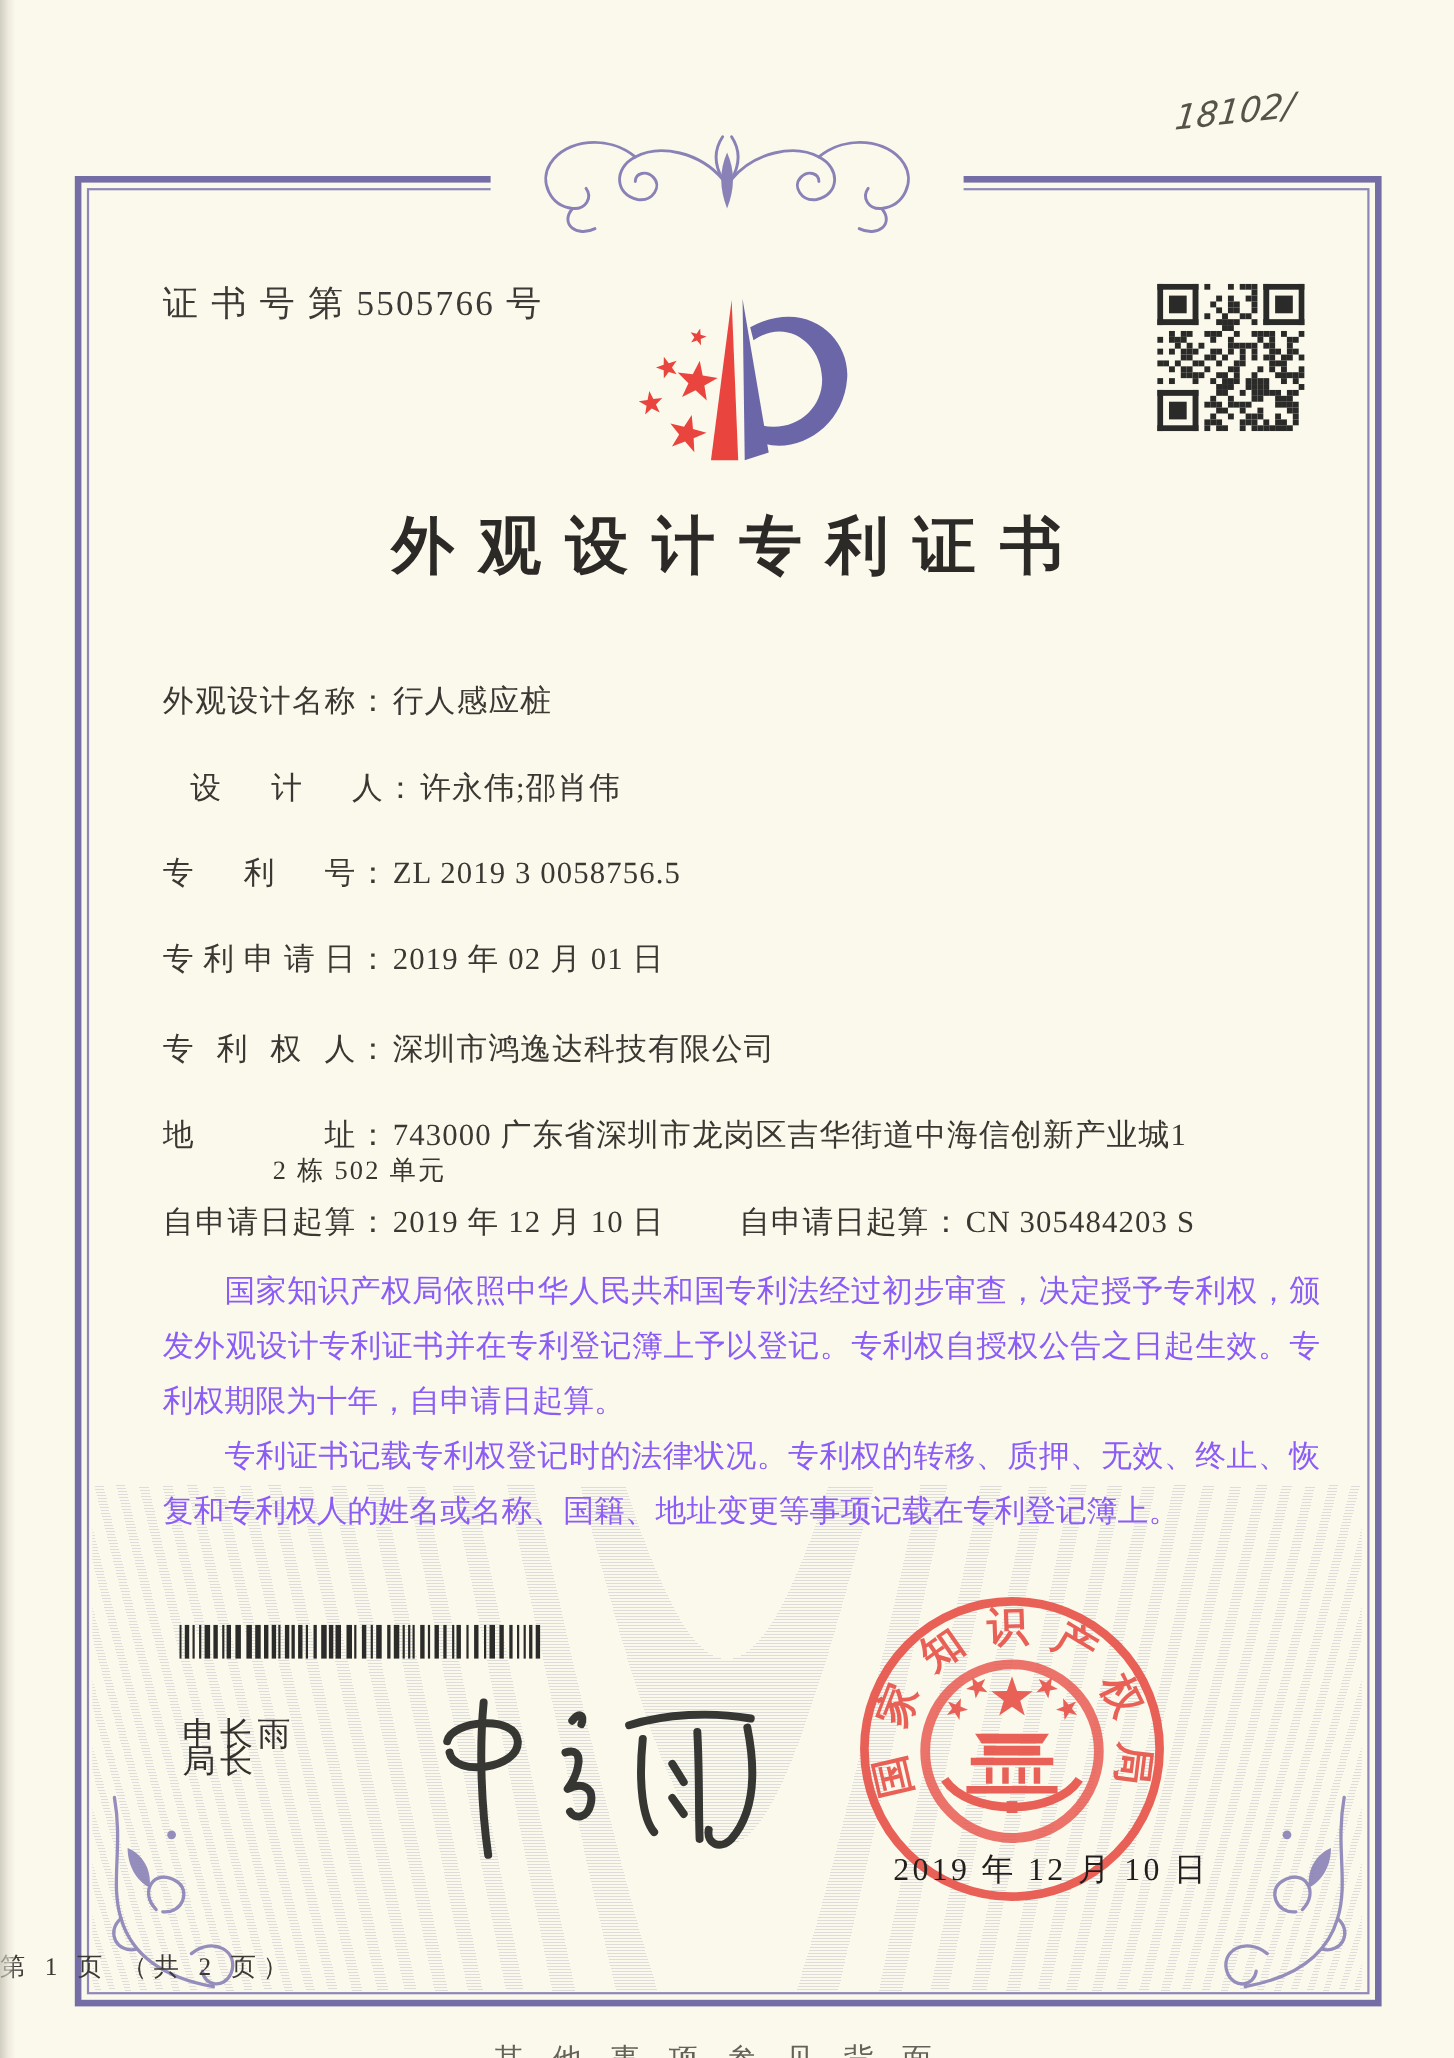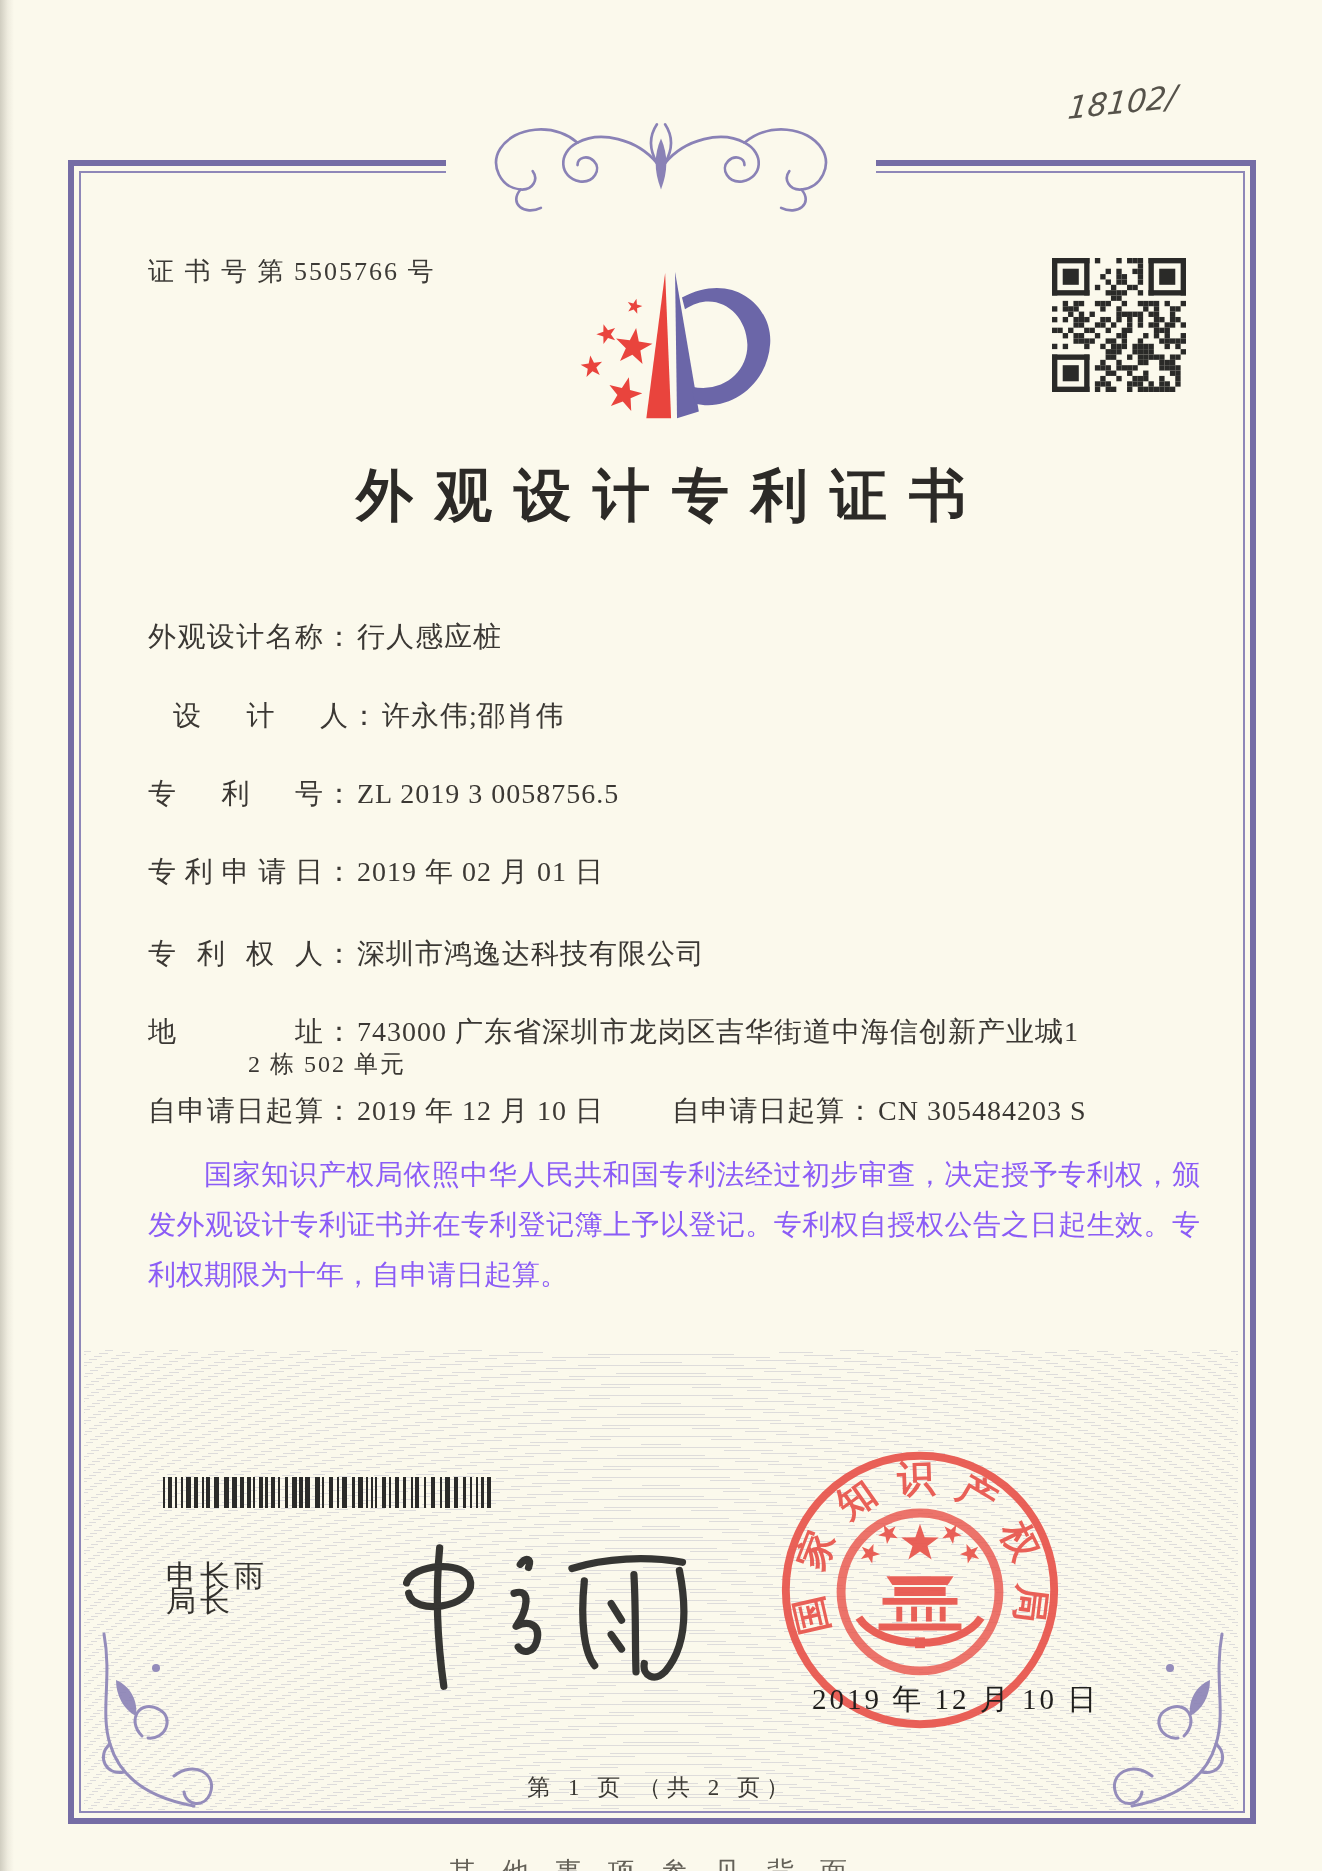--- a/index.html
+++ b/index.html
@@ -20,21 +20,21 @@
       rgba(128,128,166,.24) 0 1.1px, rgba(128,128,166,0) 1.1px 8px);}
   
   .ornament-top{position:absolute;left:50%;transform:translateX(-50%);top:104px;
     width:430px;height:114px;background:#fbf9ec;z-index:3;}
   .corner-ornament{position:absolute;width:200px;height:190px;z-index:2;opacity:.9;}
   .corner-ornament.left{left:86px;top:1628px;}
   .corner-ornament.right{left:1040px;top:1628px;transform:scaleX(-1);}
   
   .handwritten{position:absolute;left:1068px;top:84px;font-size:31px;color:#55524a;
     font-family:"DejaVu Sans",sans-serif;font-style:italic;transform:rotate(-6deg) skewX(-12deg);z-index:4;}
-  .cert-no{position:absolute;left:148px;top:254px;font-size:26px;letter-spacing:2px;color:#3c3a36;z-index:4;}
+  .cert-no{position:absolute;left:148px;top:254px;font-size:32px;letter-spacing:2px;color:#3c3a36;z-index:4;}
   .logo{position:absolute;left:550px;top:244px;width:260px;height:208px;z-index:4;}
   .qr{position:absolute;left:1052px;top:258px;width:134px;height:134px;z-index:4;}
   .title{position:absolute;left:0;top:458px;width:100%;text-align:center;
     font-size:57px;font-weight:700;letter-spacing:22px;text-indent:22px;color:#2c2a27;z-index:4;}
   
   .field{position:absolute;left:148px;font-size:28px;color:#3b3834;z-index:4;white-space:nowrap;}
   .flabel{display:inline-block;width:175px;text-align:justify;text-align-last:justify;vertical-align:top;}
   .colon{display:inline-block;margin:0 4px 0 2px;}
   .fvalue{letter-spacing:1px;text-align:right;}
   .row-1{top:618px;} .row-2{top:697px;margin-left:25px;} .row-3{top:775px;} .row-4{top:853px;}
@@ -46,21 +46,21 @@
   .body-text{position:absolute;left:148px;top:1150px;width:1052px;z-index:4;}
   .body-text p{margin:0;font-size:28px;line-height:50px;text-indent:2em;
     text-align:justify;color:#8b5cf6;}
   
   .barcode{position:absolute;left:163px;top:1477px;width:335px;height:31px;z-index:4;}
   .signer-title{position:absolute;left:166px;top:1581px;font-size:30px;letter-spacing:4px;color:#33312d;z-index:4;}
   .signer-name{position:absolute;left:166px;top:1556px;font-size:30px;letter-spacing:4px;color:#33312d;z-index:4;}
   .signature{position:absolute;left:388px;top:1538px;width:310px;height:158px;z-index:5;}
   .seal{position:absolute;left:772px;top:1442px;width:296px;height:296px;z-index:4;opacity:.92;}
   .seal-date{position:absolute;left:812px;top:1680px;font-size:29px;letter-spacing:3px;color:#201f1d;z-index:6;}
-  .footer-page{position:absolute;left:0;top:1772px;width:100%;text-align:center;
+  .footer-page{position:absolute;left:0;top:1772px;width:100%;
     font-size:23px;letter-spacing:6px;color:#3b3934;z-index:4;}
   .partial-bottom{position:absolute;left:0;top:1856px;width:100%;height:15px;overflow:hidden;
     text-align:center;font-size:27px;letter-spacing:26px;line-height:32px;color:#4a473f;opacity:.85;z-index:4;}
 </style>
 </head>
 <body>
 
 <div class="sheet">
 
   <div class="scan-edge"></div>
@@ -387,20 +387,21 @@
   <div class="addr-line2">2 栋 502 单元</div>
   <div class="field row-7">
     <span class="flabel">自申请日起算</span><span class="colon">：</span><span class="fvalue">2019 年 12 月 10 日</span>
   </div>
   <div class="grant-no">
     <span class="flabel">自申请日起算</span><span class="colon">：</span><span class="fvalue">CN 305484203 S</span>
   </div>
 
   <div class="body-text">
     <p>国家知识产权局依照中华人民共和国专利法经过初步审查，决定授予专利权，颁发外观设计专利证书并在专利登记簿上予以登记。专利权自授权公告之日起生效。专利权期限为十年，自申请日起算。</p>
+    <p>专利证书记载专利权登记时的法律状况。专利权的转移、质押、无效、终止、恢复和专利权人的姓名或名称、国籍、地址变更等事项记载在专利登记簿上。</p>
   </div>
 
   <div class="barcode">
     <svg id="bc-svg" width="335" height="31" viewBox="0 0 335 31">
         <rect x="0" y="0" width="2" height="31" fill="#2b2b29"></rect>
         <rect x="5" y="0" width="4" height="31" fill="#2b2b29"></rect>
         <rect x="12" y="0" width="2" height="31" fill="#2b2b29"></rect>
         <rect x="18" y="0" width="2" height="31" fill="#2b2b29"></rect>
         <rect x="23" y="0" width="5" height="31" fill="#2b2b29"></rect>
         <rect x="31" y="0" width="4" height="31" fill="#2b2b29"></rect>

